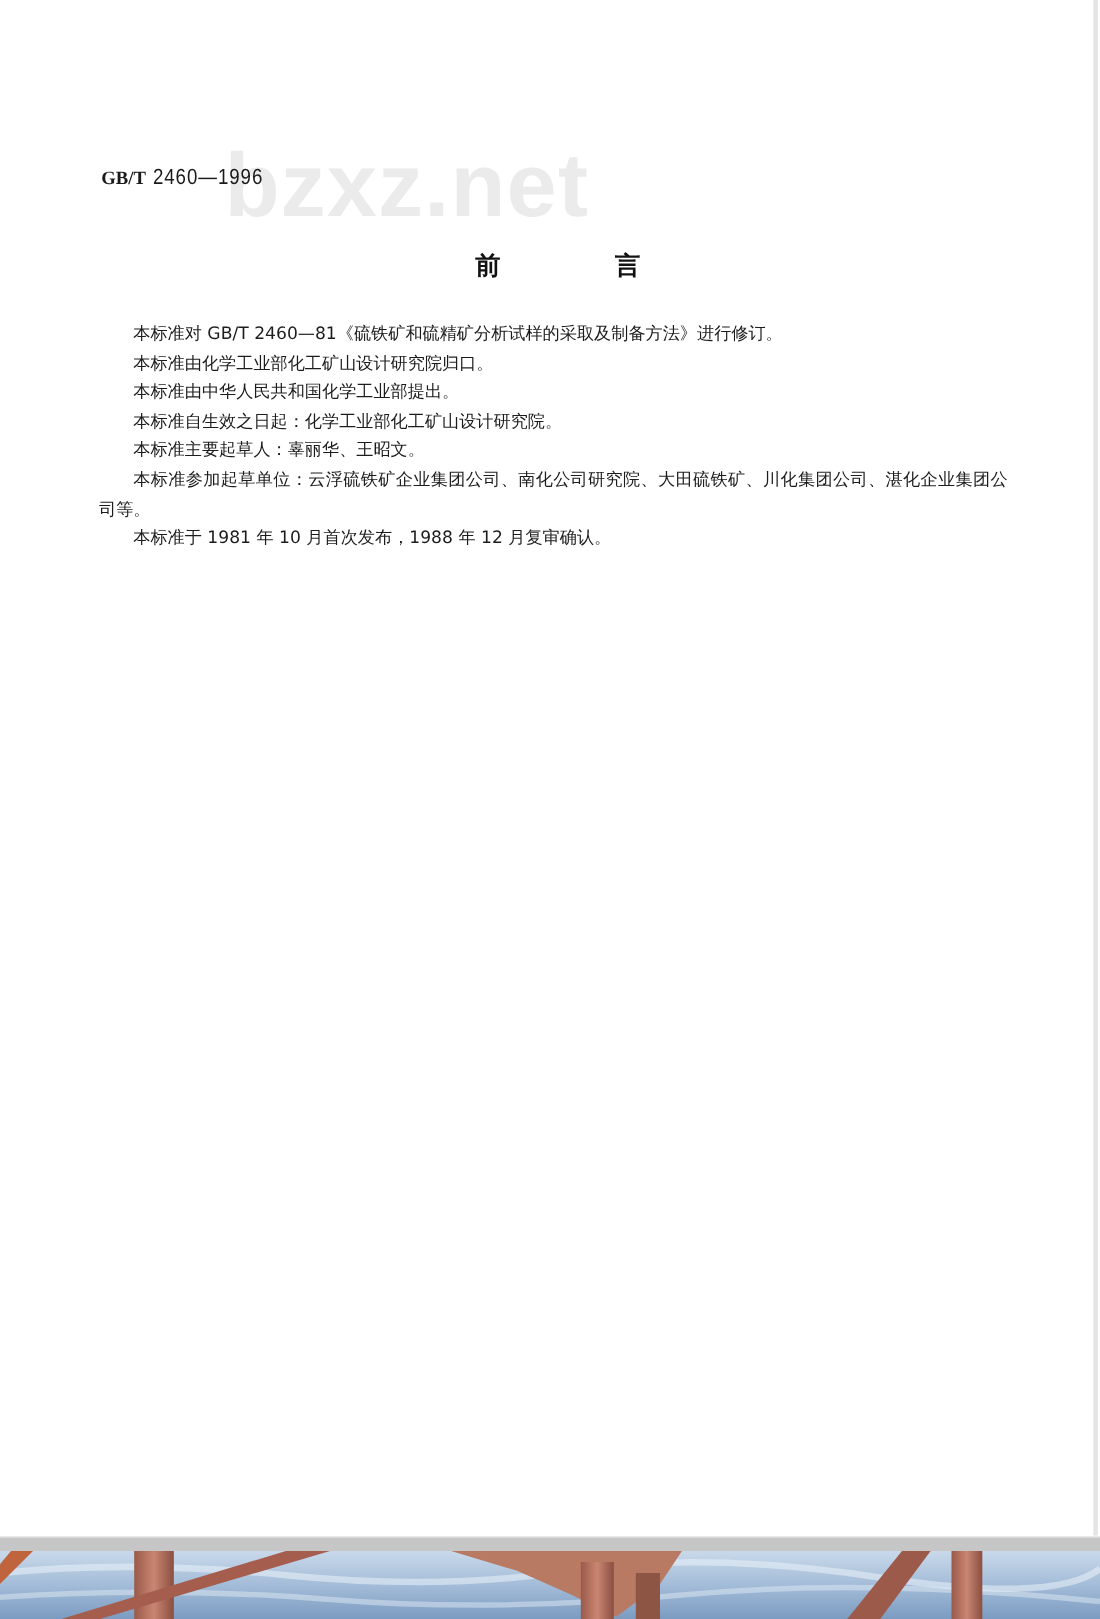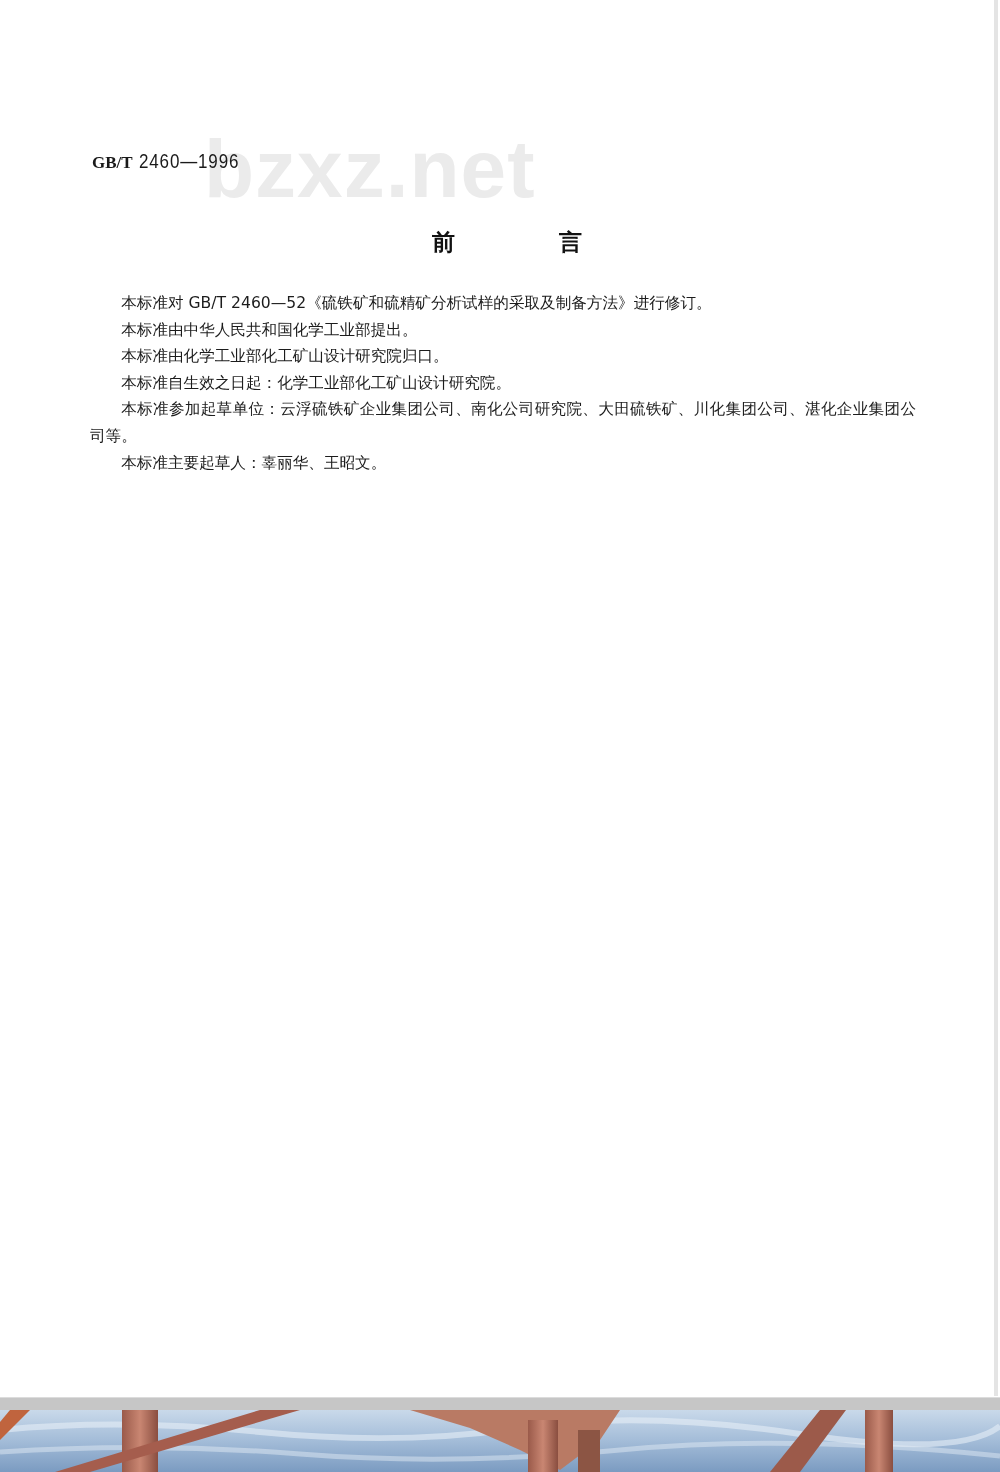--- a/index.html
+++ b/index.html
@@ -120,26 +120,27 @@
     <span class="prefix">GB/T</span>
     <span class="num">2460—1996</span>
   </div>
 
   <div class="title">
     <span>前</span>
     <span>言</span>
   </div>
 
   <div class="body-text">
-    <p>本标准对 GB/T 2460—52《硫铁矿和硫精矿分析试样的采取及制备方法》进行修订。</p>
+    <p>本标准对 GB/T 2460—81《硫铁矿和硫精矿分析试样的采取及制备方法》进行修订。</p>
+    <p>本标准由化学工业部化工矿山设计研究院归口。</p>
     <p>本标准由中华人民共和国化学工业部提出。</p>
-    <p>本标准由化学工业部化工矿山设计研究院归口。</p>
     <p>本标准自生效之日起：化学工业部化工矿山设计研究院。</p>
+    <p>本标准主要起草人：辜丽华、王昭文。</p>
     <p>本标准参加起草单位：云浮硫铁矿企业集团公司、南化公司研究院、大田硫铁矿、川化集团公司、湛化企业集团公司等。</p>
-    <p>本标准主要起草人：辜丽华、王昭文。</p>
+    <p>本标准于 1981 年 10 月首次发布，1988 年 12 月复审确认。</p>
   </div>
 </div>
 
 <div class="bottom-bar"></div>
 
 <div class="photo-strip">
   <svg width="1000" height="62" viewBox="0 0 1000 62">
     <defs>
       <linearGradient id="water" x1="0" y1="0" x2="0" y2="1">
         <stop offset="0" stop-color="#c9d9ea"></stop>

